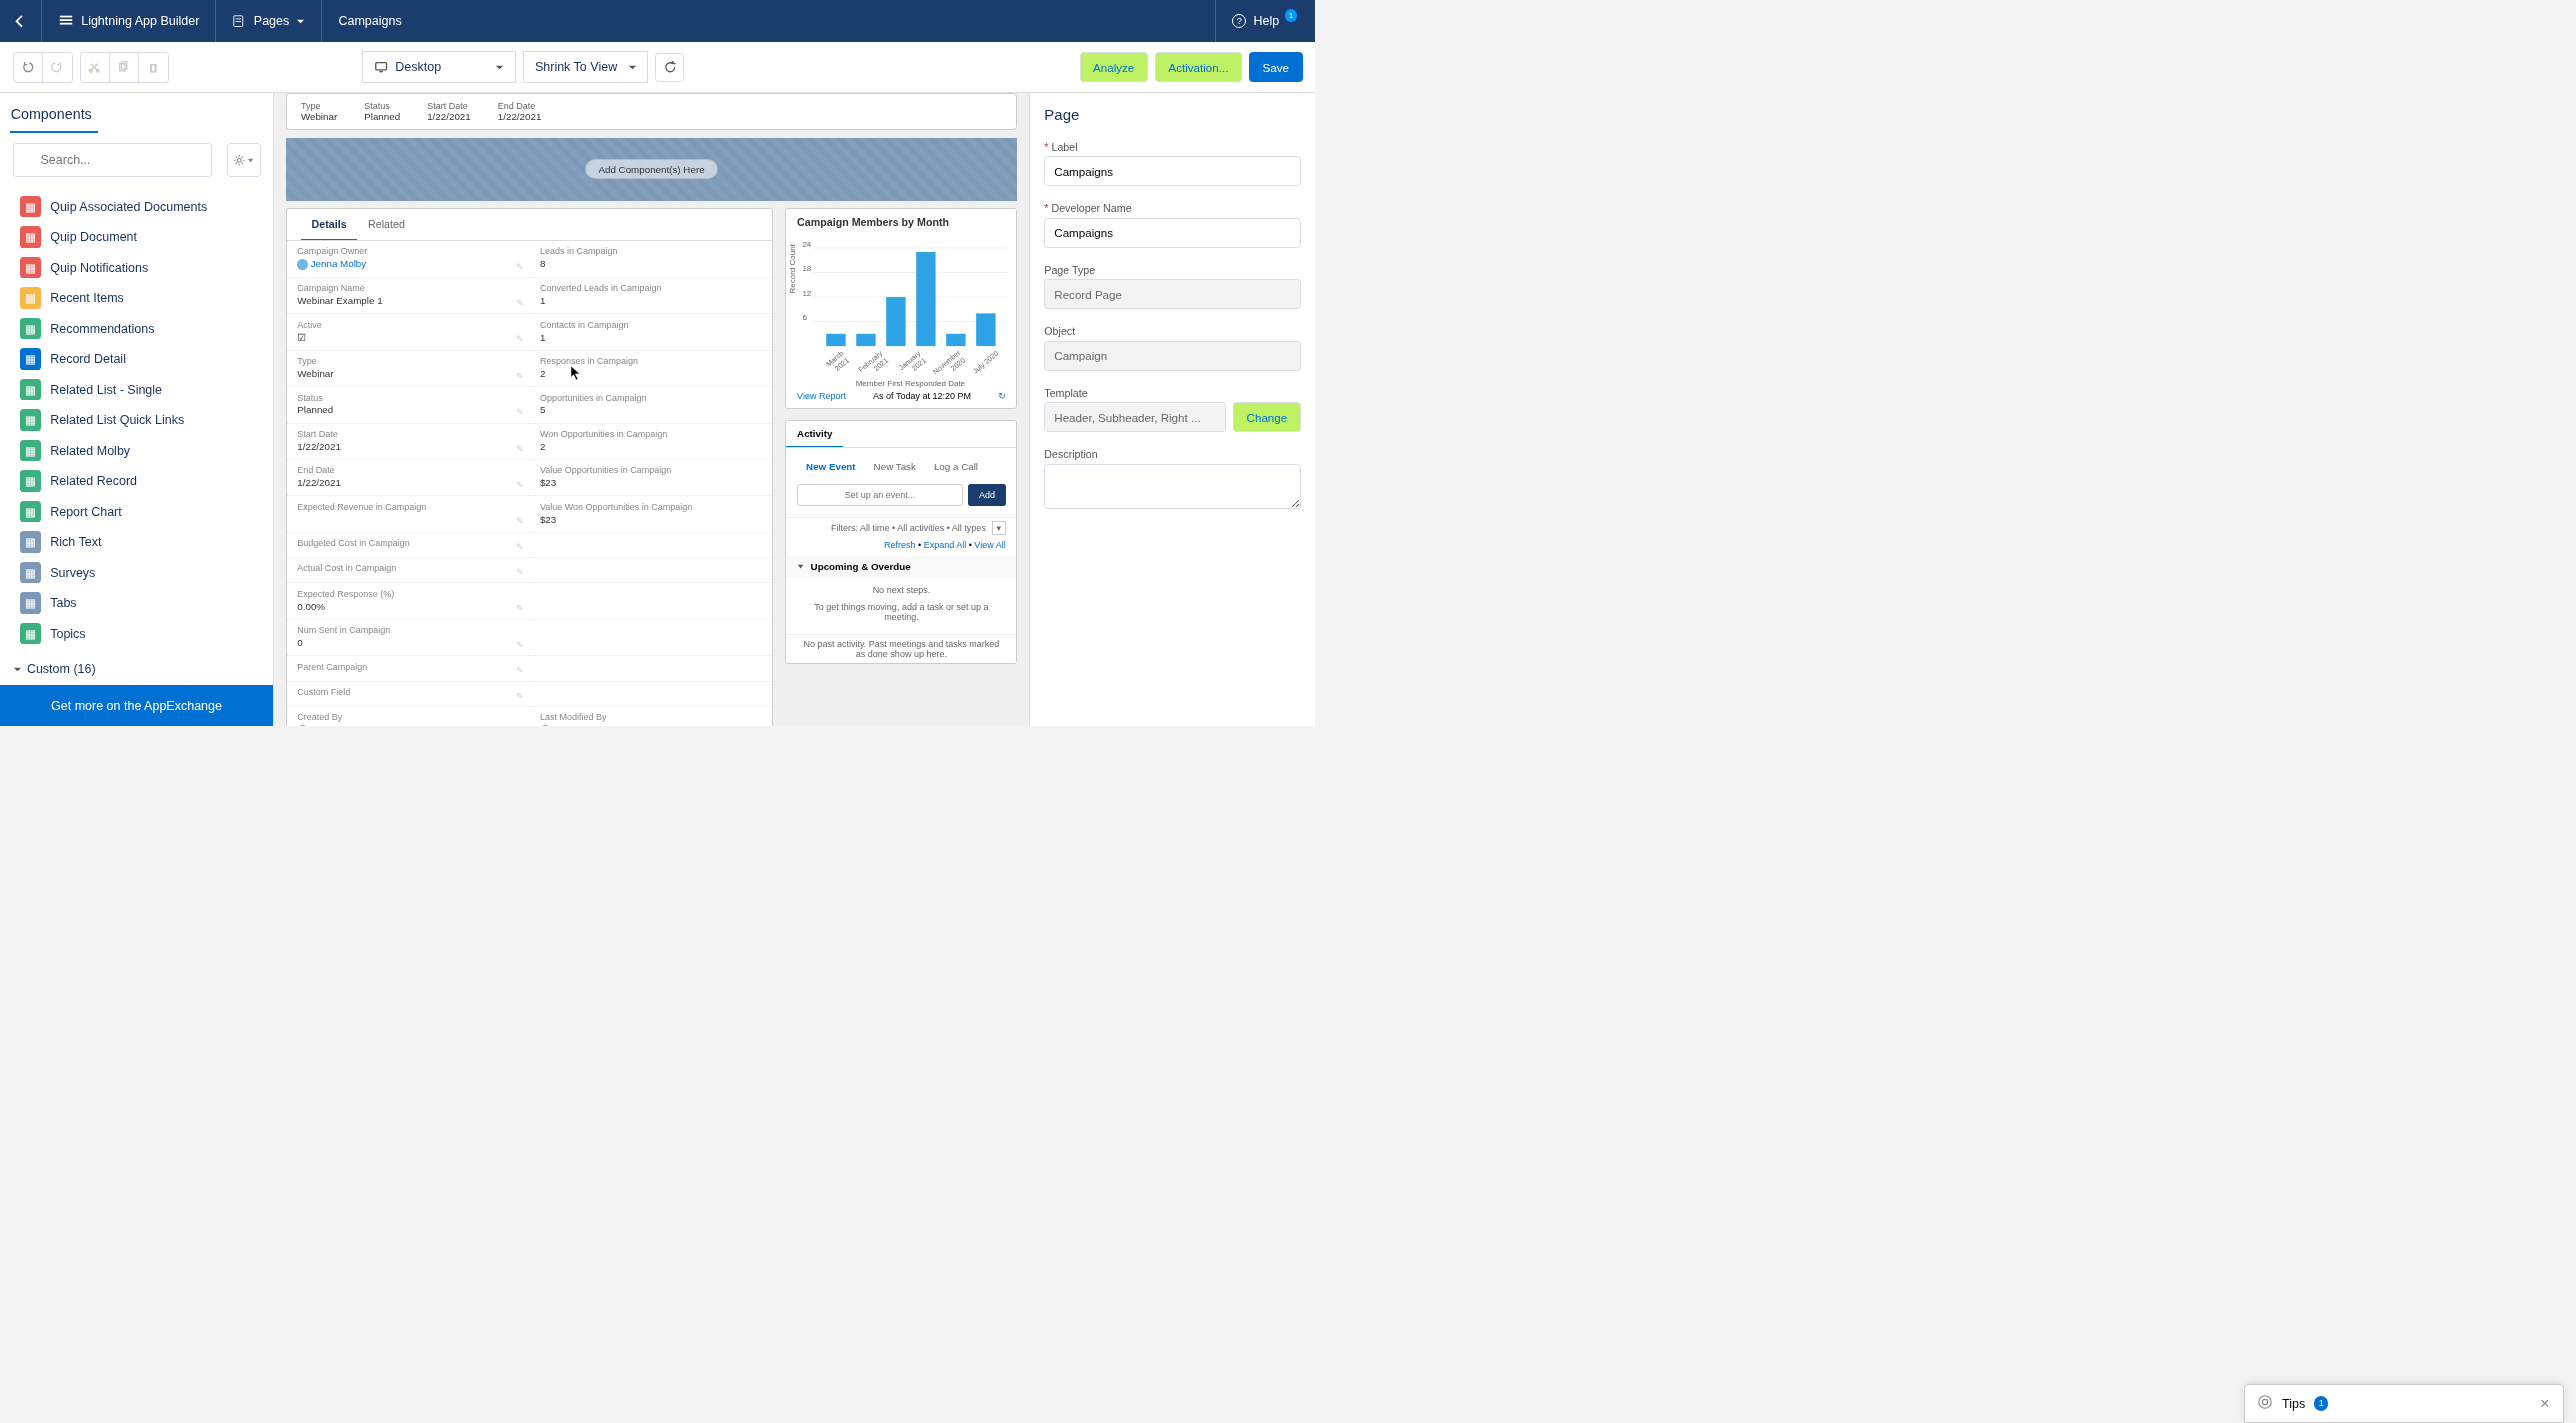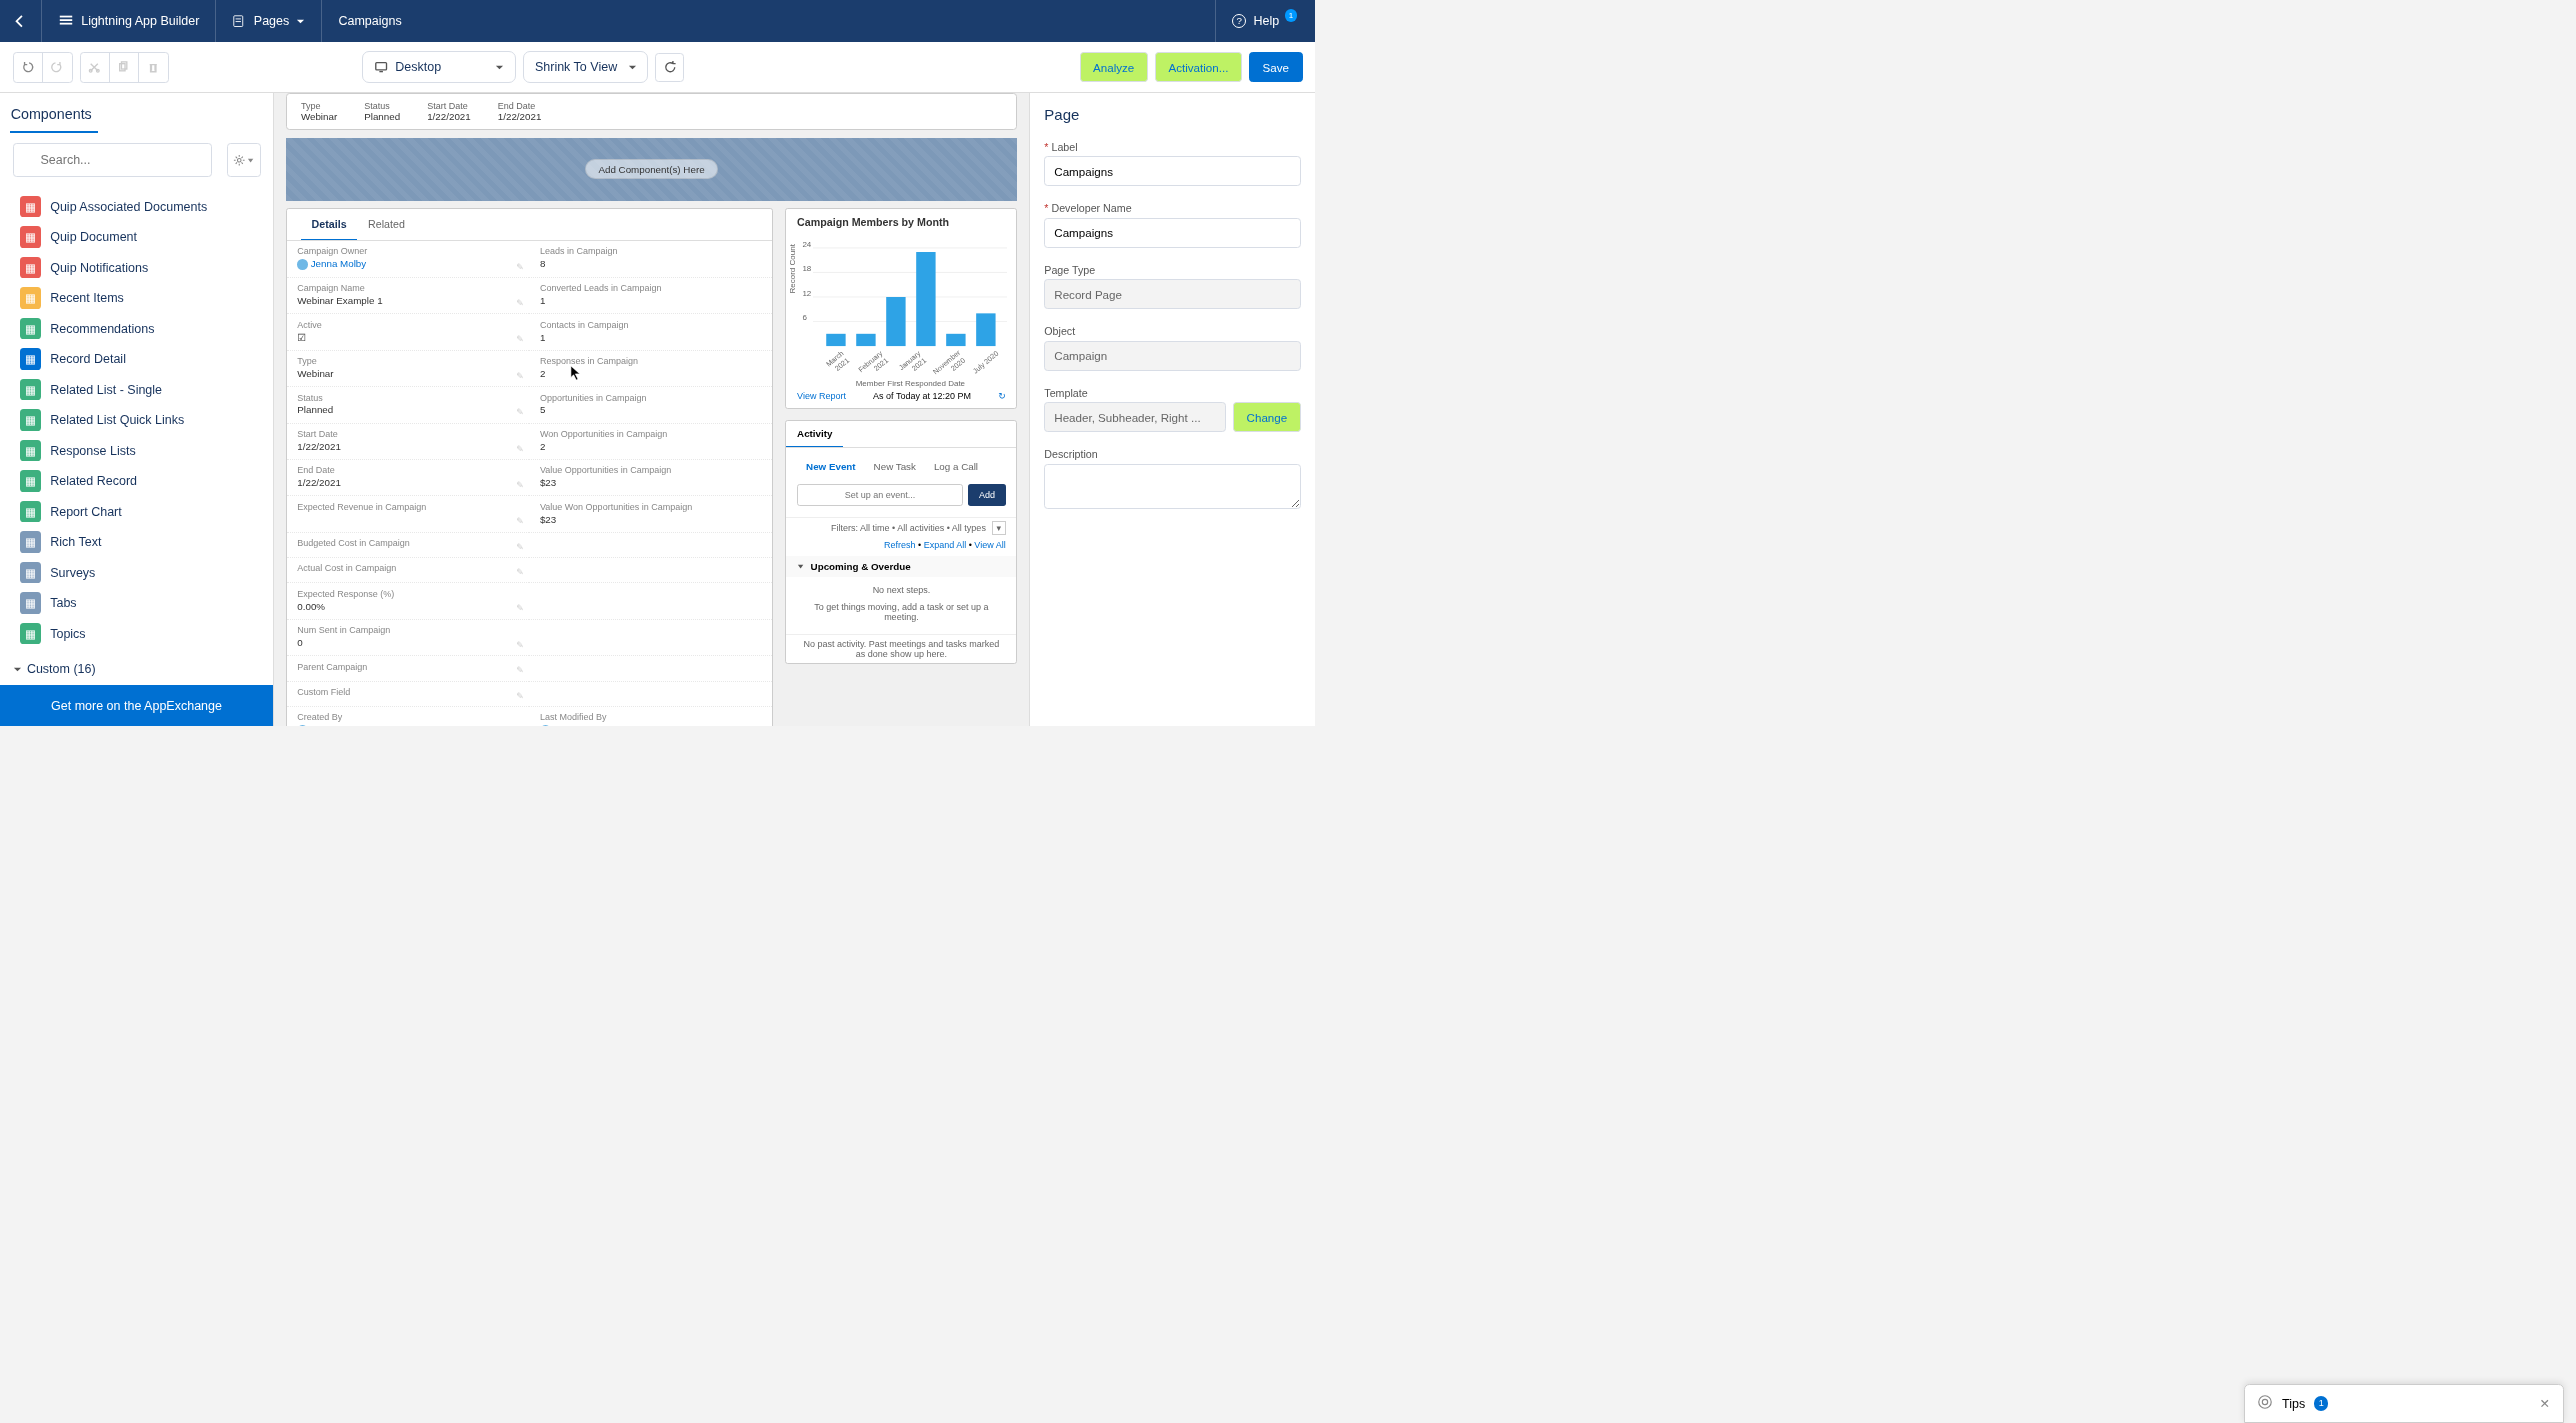--- a/index.html
+++ b/index.html
@@ -10,21 +10,21 @@
 .hdr-back { width: 42px; height: 42px; display: flex; align-items: center; justify-content: center; border-right: 0.9px solid rgba(255,255,255,0.2); cursor: pointer; }
 .hdr-section { height: 58px; display: flex; align-items: center; padding: 0 16px; border-right: 0.9px solid rgba(255,255,255,0.2); gap: 7.2px; font-size: 12.5px; }
 .hdr-spacer { flex: 1; }
 .help-badge { background: #0099ff; border-radius: 50%; width: 12.5px; height: 12.5px; font-size: 8px; display: inline-flex; align-items: center; justify-content: center; position: relative; top: -5.4px; left: -1.8px; }
 
 
 .toolbar { background: #fff; height: 51px; border-bottom: 0.9px solid #ddd; display: flex; align-items: center; padding: 0 12.5px; gap: 7.2px; }
 .tb-group { display: flex; border: 0.9px solid #d8dde6; border-radius: 3.6px; overflow: hidden; }
 .tb-btn { width: 29px; height: 29px; display: flex; align-items: center; justify-content: center; border-right: 0.9px solid #d8dde6; color: #aaa; }
 .tb-btn:last-child { border-right: none; }
-.tb-select { height: 32px; border: 0.9px solid #d8dde6; border-radius: 7px; padding: 0 10.7px; display: flex; align-items: center; gap: 7.2px; background: #fff; font-size: 12.5px; color: #16325c; }
+.tb-select { height: 32px; border: 0.9px solid #d8dde6; border-radius: 0; padding: 0 10.7px; display: flex; align-items: center; gap: 7.2px; background: #fff; font-size: 12.5px; color: #16325c; }
 .tb-spacer { flex: 1; }
 .btn { height: 30px; padding: 0 12.5px; border: 0.9px solid #d8dde6; border-radius: 3.6px; background: #bef264; color: #0070d2; font-size: 11.6px; cursor: pointer; display: inline-flex; align-items: center; }
 .btn-primary { background: #0070d2; color: #fff; border-color: #0070d2; }
 
 
 .main { display: flex; height: calc(726px - 42px - 51px); }
 
 
 .left { width: 274px; background: #fff; border-right: 0.9px solid #ddd; display: flex; flex-direction: column; }
 .left-title { padding: 12.5px 10.7px 9px; font-size: 14.3px; color: #16325c; }
@@ -256,21 +256,21 @@
         <div class="comp-item">
           <span class="comp-icon" style="background:#3db07f;color:#fff">▦</span>
           <span>Related List - Single</span>
         </div>
         <div class="comp-item">
           <span class="comp-icon" style="background:#3db07f;color:#fff">▦</span>
           <span>Related List Quick Links</span>
         </div>
         <div class="comp-item">
           <span class="comp-icon" style="background:#3db07f;color:#fff">▦</span>
-          <span>Response Lists</span>
+          <span>Related Molby</span>
         </div>
         <div class="comp-item">
           <span class="comp-icon" style="background:#3db07f;color:#fff">▦</span>
           <span>Related Record</span>
         </div>
         <div class="comp-item">
           <span class="comp-icon" style="background:#3db07f;color:#fff">▦</span>
           <span>Report Chart</span>
         </div>
         <div class="comp-item">

